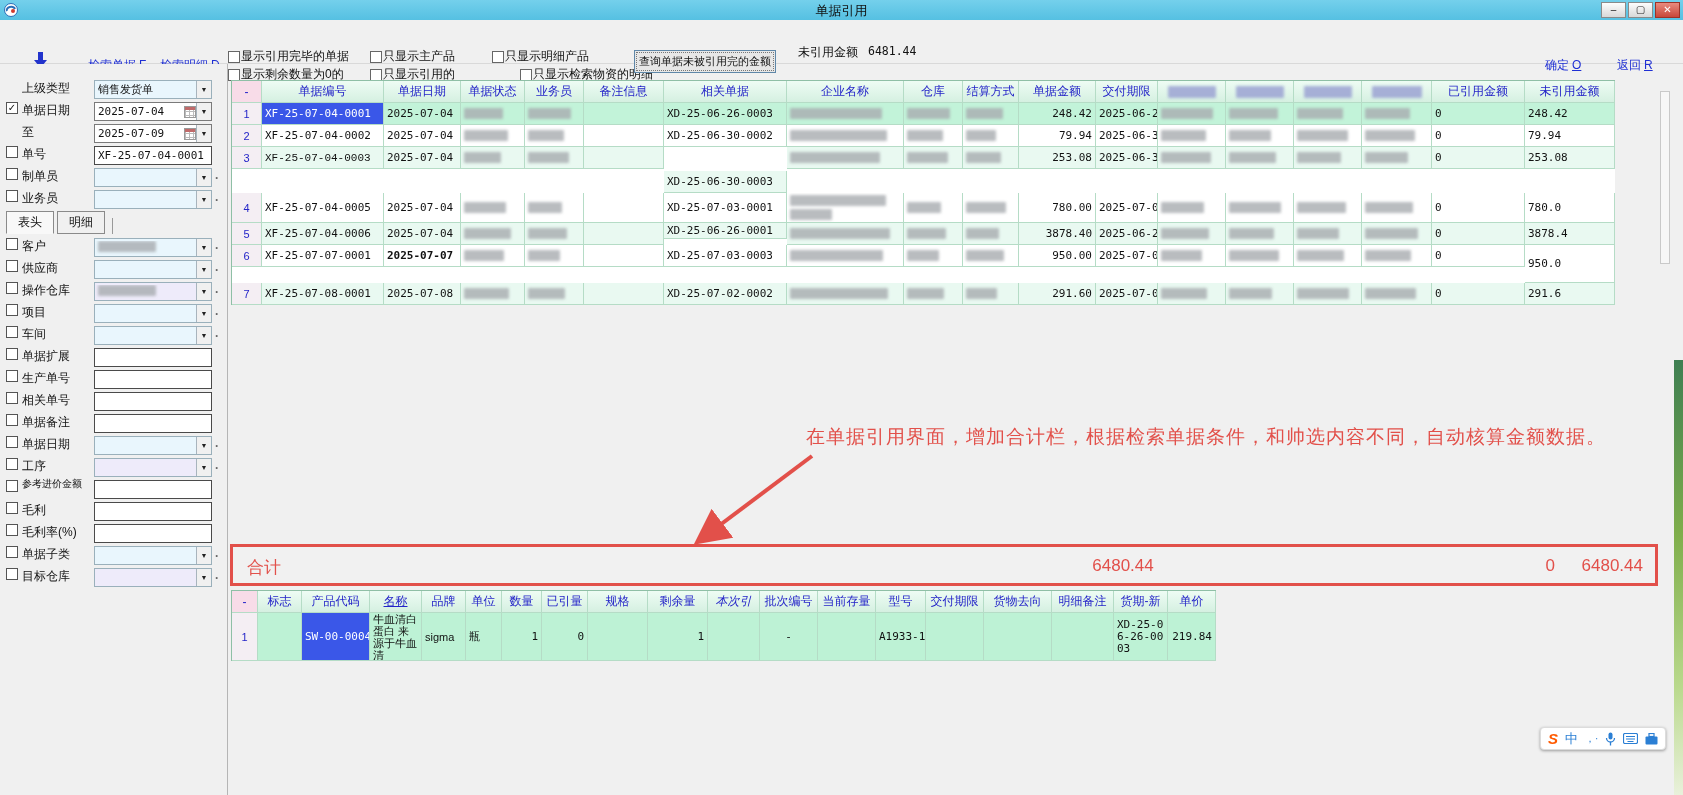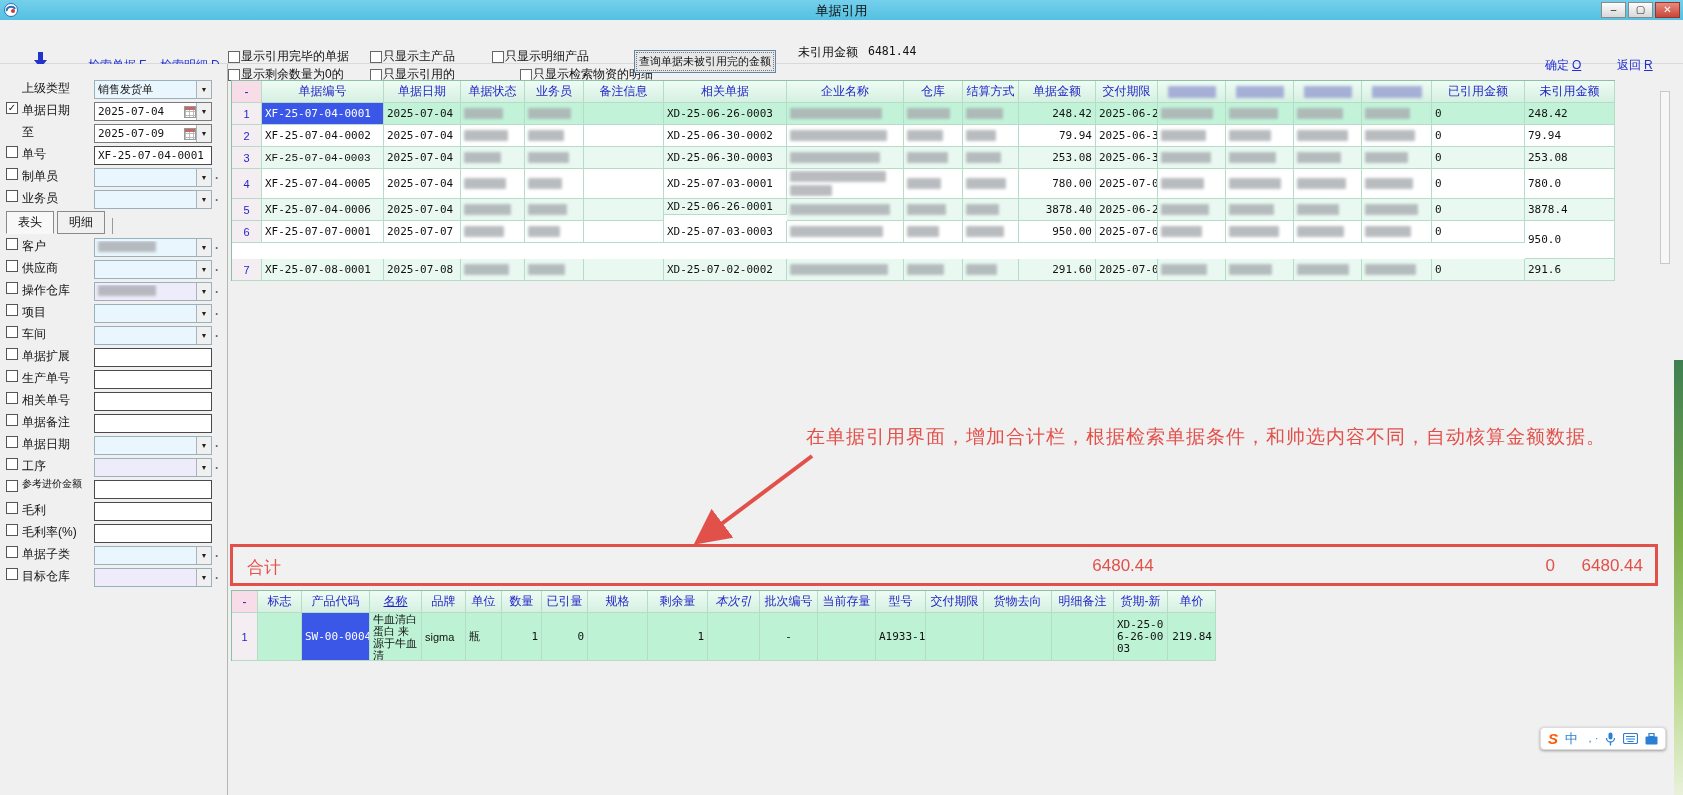--- a/index.html
+++ b/index.html
@@ -421,21 +421,21 @@
       <div class="tc nocol ac" style="width: 30px; height: 22px;">3</div>
       <div class="tc mono" style="width: 122px; height: 22px; font-family: Liberation Mono, monospace;">XF-25-07-04-0003</div>
       <div class="tc mono" style="width: 77px; height: 22px;">2025-07-04</div>
       <div class="tc" style="width: 64px; height: 22px;">
         <span class="redact" style="width: 37px;"></span>
       </div>
       <div class="tc" style="width: 59px; height: 22px;">
         <span class="redact" style="width: 41px;"></span>
       </div>
       <div class="tc" style="width: 80px; height: 22px;"></div>
-      <div class="tc mono" style="width: 123px; height: 22px;">XD-25-06-30-0003</div>
+      <div class="tc mono" style="width: 123px; height: 22px; margin-top: 24px;">XD-25-06-30-0003</div>
       <div class="tc" style="width: 117px; height: 22px;">
         <span class="redact" style="width: 90px;"></span>
       </div>
       <div class="tc" style="width: 59px; height: 22px;">
         <span class="redact" style="width: 41px;"></span>
       </div>
       <div class="tc" style="width: 56px; height: 22px;">
         <span class="redact" style="width: 35px;"></span>
       </div>
       <div class="tc ar mono" style="width: 77px; height: 22px;">253.08</div>
@@ -530,21 +530,21 @@
       </div>
       <div class="tc" style="width: 70px; height: 22px;">
         <span class="redact" style="width: 53px;"></span>
       </div>
       <div class="tc mono" style="width: 93px; height: 22px;">0</div>
       <div class="tc mono" style="width: 90px; height: 22px;">3878.4</div>
     </div>
     <div class="trow ">
       <div class="tc nocol ac" style="width: 30px; height: 22px;">6</div>
       <div class="tc mono" style="width: 122px; height: 22px;">XF-25-07-07-0001</div>
-      <div class="tc mono" style="width: 77px; height: 22px;">2025-07-07</div>
+      <div class="tc mono" style="width: 77px; height: 22px; font-weight: bold;">2025-07-07</div>
       <div class="tc" style="width: 64px; height: 22px;">
         <span class="redact" style="width: 40px;"></span>
       </div>
       <div class="tc" style="width: 59px; height: 22px;">
         <span class="redact" style="width: 32px;"></span>
       </div>
       <div class="tc" style="width: 80px; height: 22px;"></div>
       <div class="tc mono" style="width: 123px; height: 22px;">XD-25-07-03-0003</div>
       <div class="tc" style="width: 117px; height: 22px;">
         <span class="redact" style="width: 93px;"></span>

